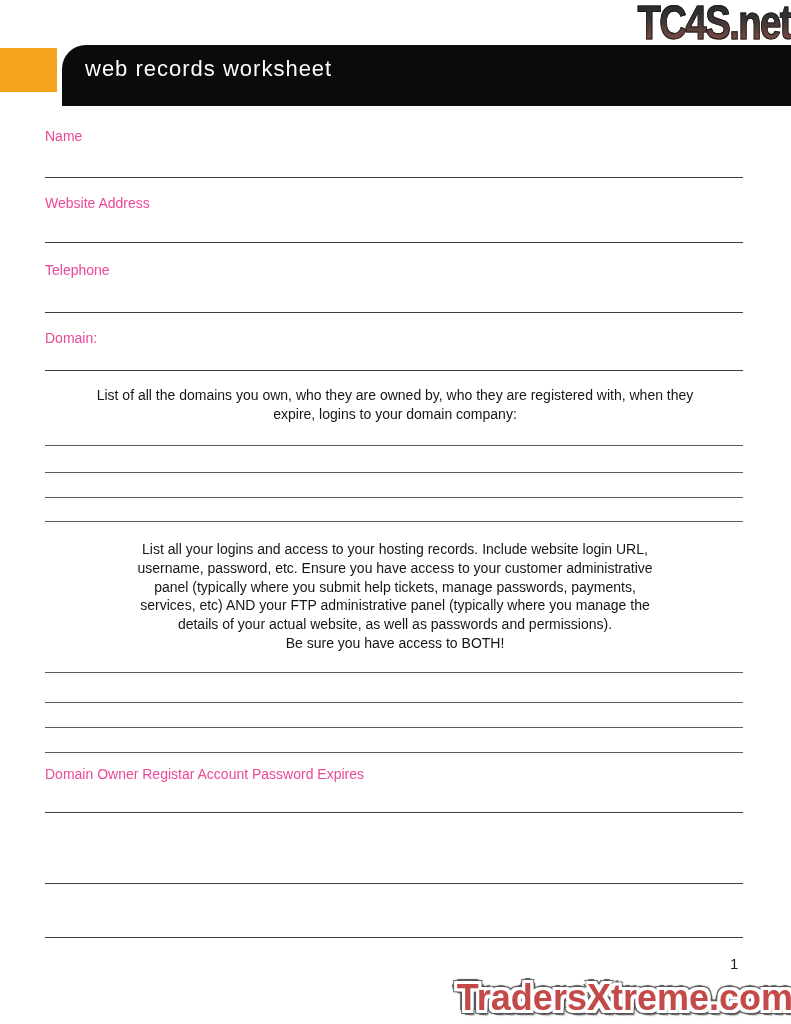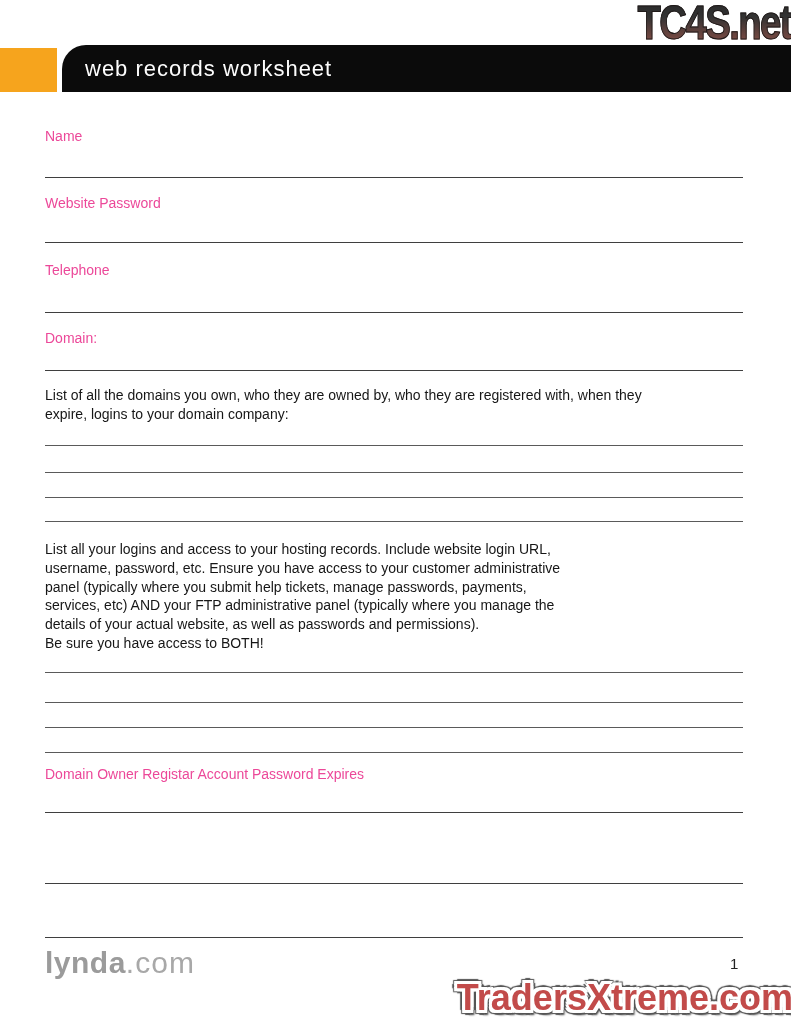--- a/index.html
+++ b/index.html
@@ -3,29 +3,29 @@
 <meta charset="utf-8">
 <style>
   * { margin:0; padding:0; box-sizing:border-box; }
   html,body { background:#ffffff; }
   body {
     width:791px; height:1024px;
     font-family:"Liberation Sans", sans-serif;
     position:relative; overflow:hidden;
     color:#1c1c1c;
   }
-  .page { position:absolute; inset:0; background:#fff; }
+  .page { position:absolute; inset:0; background:#fff;text-align:center; }
 
   
   .header-accent {
     position:absolute; left:0; top:48px; width:57px; height:44px;
     background:#F6A41D;
   }
   .header-bar {
-    position:absolute; left:62px; right:0; top:45px; height:47px;
+    position:absolute; left:62px; right:0; top:45px; height:61px;
     background:#0B0B0B; border-top-left-radius:24px;
   }
   .header-title {
     position:absolute; left:23px; top:11px;
     font-size:22px; font-weight:400; letter-spacing:1px; color:#fdfdfd;
   }
 
   
   .field-label {
     position:absolute; left:45px;
@@ -97,21 +97,21 @@
 <div class="page">
 
   <div class="wm-tc4s">TC4S.net</div>
 
   <div class="header-accent"></div>
   <div class="header-bar">
     <span class="header-title">web records worksheet</span>
   </div>
 
   <div class="field-label" style="top:128px">Name</div>
-  <div class="field-label" style="top:195px">Website Password</div>
+  <div class="field-label" style="top:195px">Website Address</div>
   <div class="field-label" style="top:262px">Telephone</div>
   <div class="field-label" style="top:330px">Domain:</div>
 
   <div class="para" style="top:540px">List all your logins and access to your hosting records. Include website login URL,
 username, password, etc. Ensure you have access to your customer administrative
 panel (typically where you submit help tickets, manage passwords, payments,
 services, etc) AND your FTP administrative panel (typically where you manage the
 details of your actual website, as well as passwords and permissions).
 Be sure you have access to BOTH!</div>
   <div class="para" style="top:386px">List of all the domains you own, who they are owned by, who they are registered with, when they
@@ -133,18 +133,17 @@
   <div class="rule" style="top:752px"></div>
 
   <div class="field-label" style="top:766px">Domain Owner Registar Account Password Expires</div>
   <div class="rule dark" style="top:812px"></div>
 
   <div class="rule dark" style="top:883px"></div>
 
   <div class="rule dark" style="top:937px"></div>
 
 
-  <div class="lynda-logo"><span class="bold">lynda</span><span class="light">.com</span></div>
   <div class="page-number">1</div>
 
   <div class="wm-traders">TradersXtreme.com</div>
 
 </div>
 
 </body></html>

